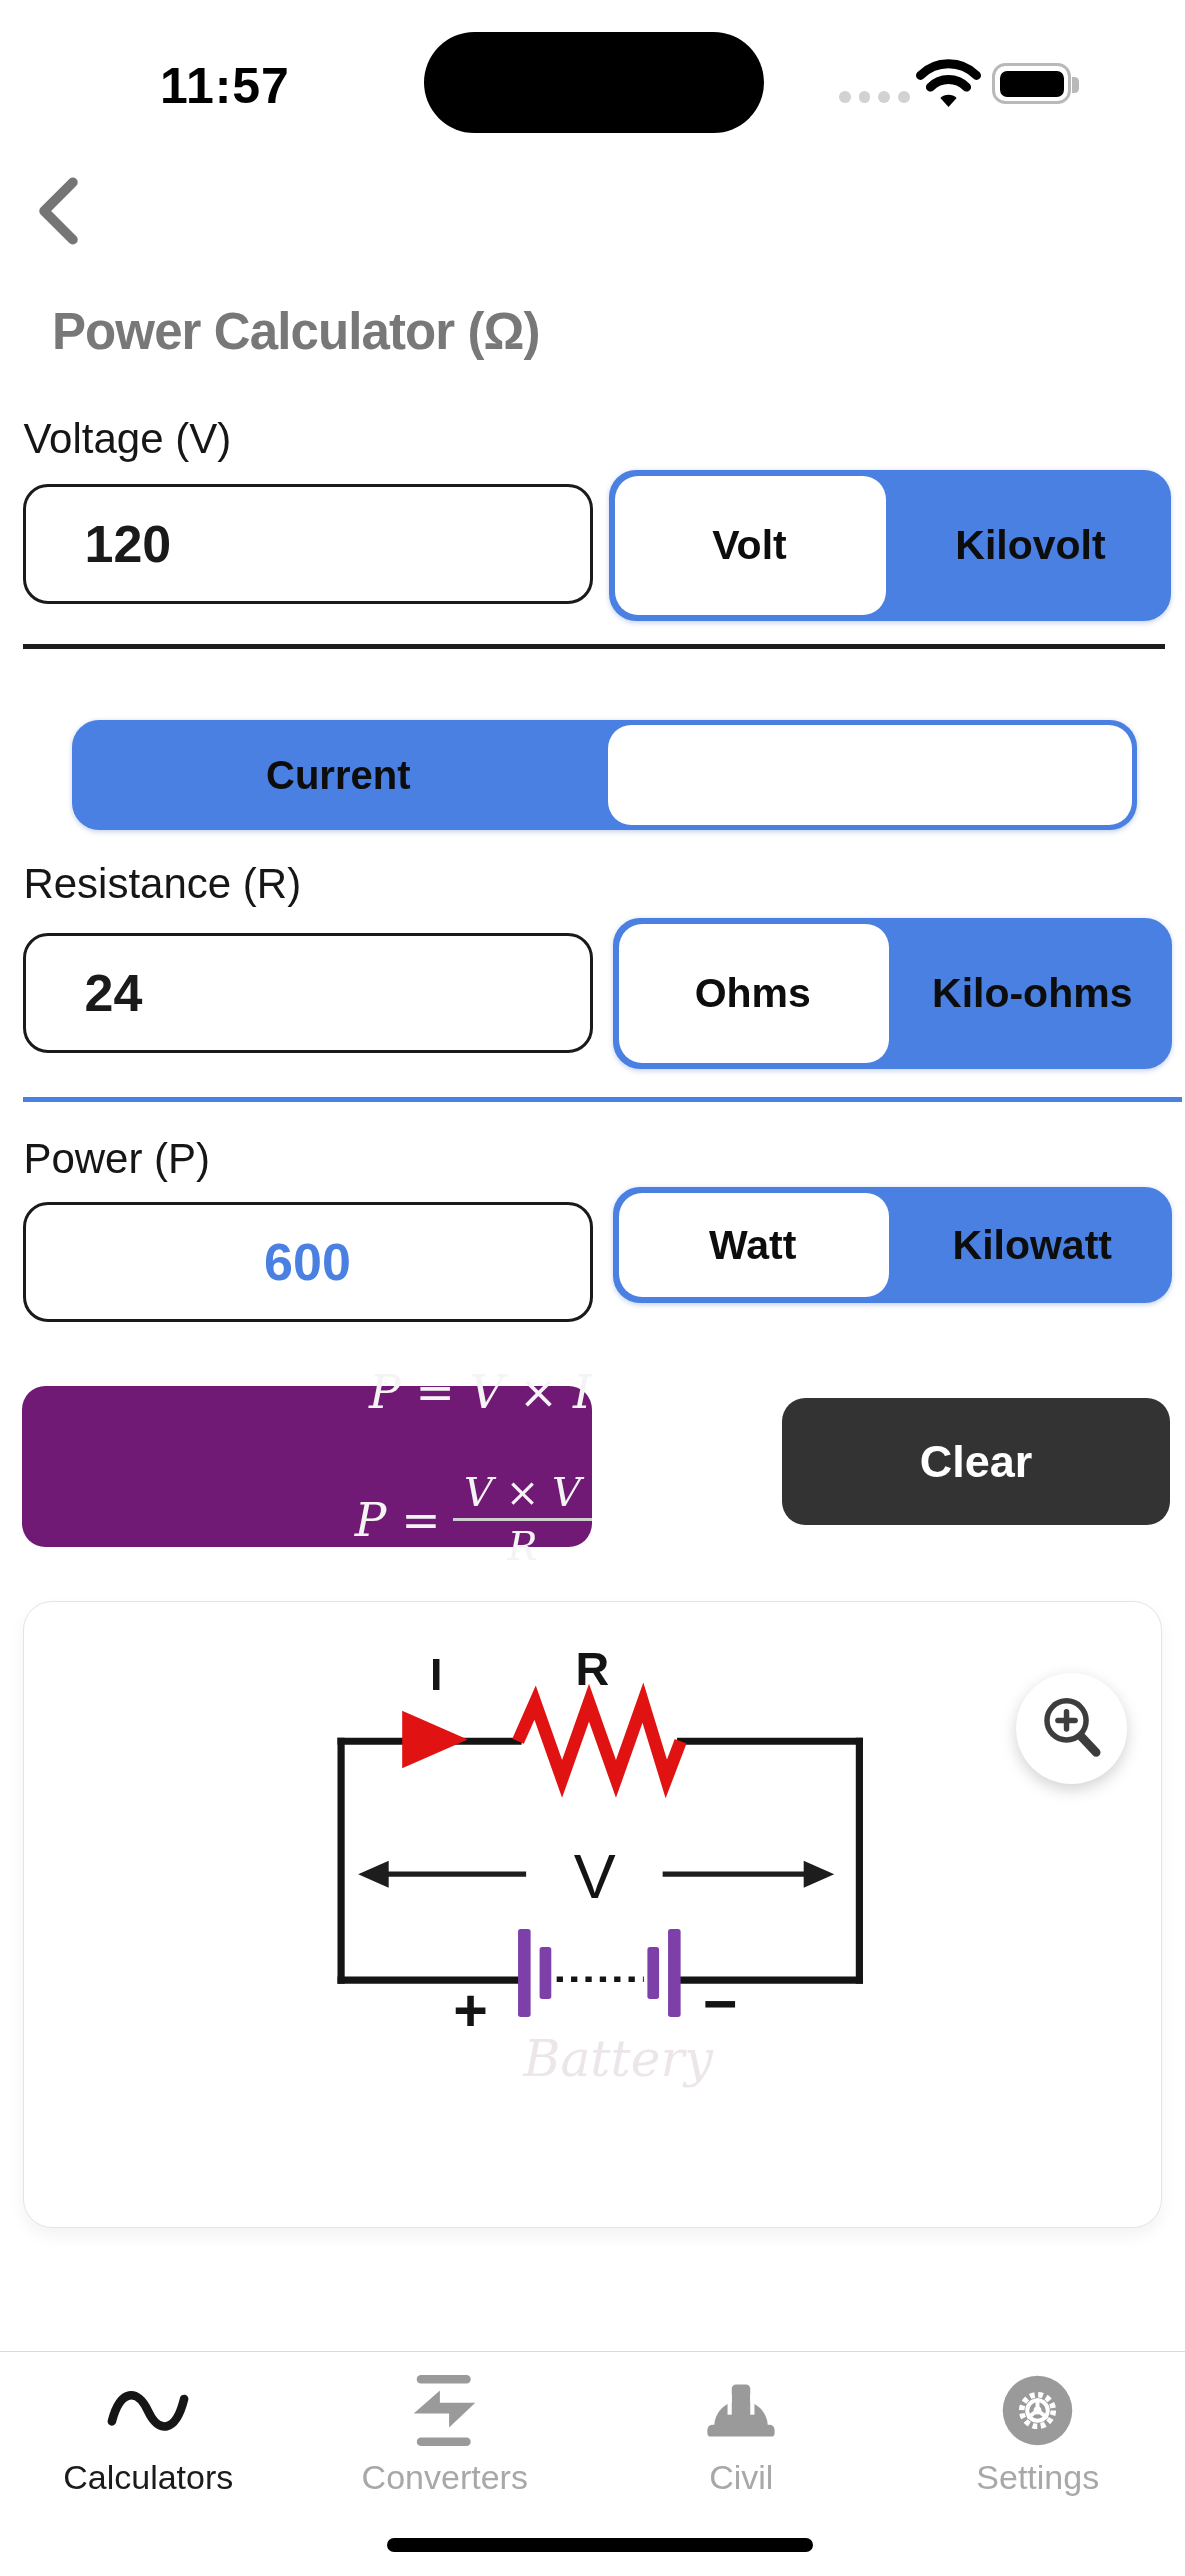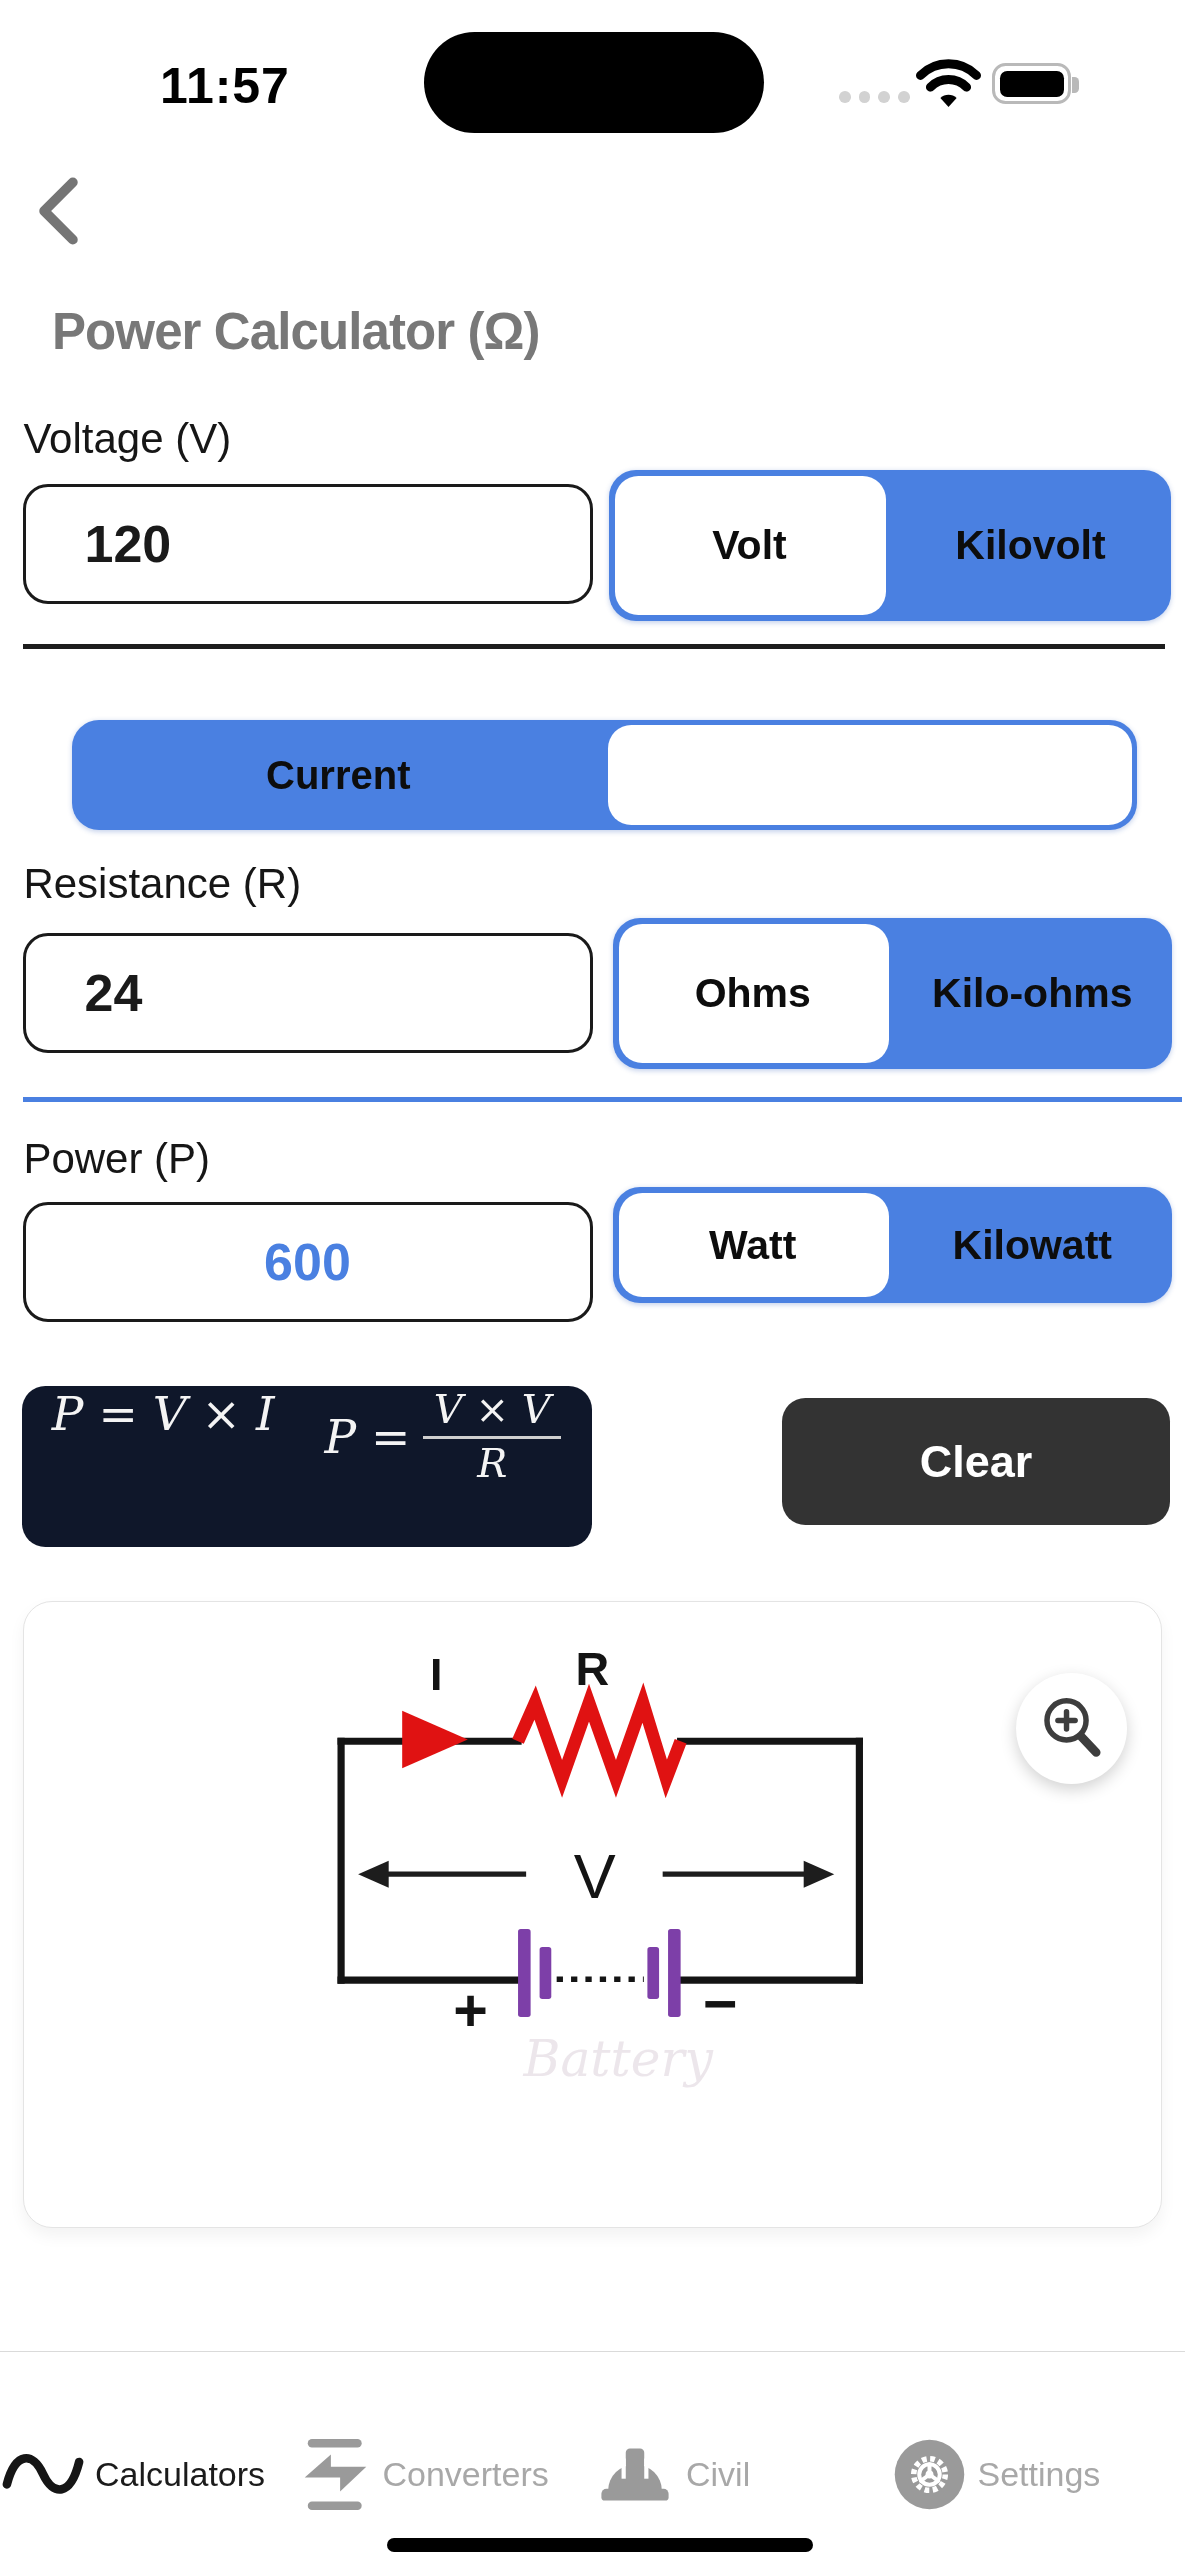--- a/index.html
+++ b/index.html
@@ -33,41 +33,41 @@
   .seg-white.left{left:6.3px;top:6.3px;bottom:6.3px;width:calc(50% - 10px);}
   .seg-white.right{right:5.4px;top:5.4px;bottom:5.4px;width:calc(50% - 9px);}
   .seg-label{position:absolute;top:0;height:100%;width:50%;display:flex;align-items:center;justify-content:center;
              font-size:41px;font-weight:700;color:#0d0d0d;cursor:pointer;}
   .seg-label.l{left:0;} .seg-label.r{right:0;}
 
   .divider-dark{left:22.5px;width:1142px;height:4.5px;background:#1d1d1d;}
   .divider-blue{left:22.5px;width:1159px;height:5.4px;background:#4A80E1;}
 
   
-  .formula-box{left:21.6px;top:1386px;width:570px;height:161px;background:#0f172a;border-radius:23.4px;
-               display:flex;align-items:flex-start;justify-content:center;gap:50px;
-               color:#f4f4f4;font-family:"DejaVu Serif",serif;font-style:italic;}
+  .formula-box{left:21.6px;top:1386px;width:570px;height:161px;background:#701a75;border-radius:23.4px;
+               display:flex;align-items:flex-end;justify-content:center;gap:50px;
+               color:#f4f4f4;font-family:"DejaVu Serif",serif;font-style:italic;flex-direction:column;}
   .f1{font-size:47px;}
   .f2{display:flex;align-items:center;gap:12.6px;font-size:47px;}
   .frac{display:inline-flex;flex-direction:column;align-items:center;font-size:40px;line-height:1.15;}
   .frac .num{padding:0 10.8px 3.6px;border-bottom:3.6px solid #cfcfcf;}
   .frac .den{padding-top:1.8px;}
   .clear-btn{left:782px;top:1398px;width:388px;height:127px;background:#333333;border-radius:23.4px;
              display:flex;align-items:center;justify-content:center;color:#fff;font-size:45px;font-weight:700;cursor:pointer;}
 
   
   .card{left:23.4px;top:1601px;width:1139px;height:627px;background:#fff;border:1.8px solid #e4e4e4;
         border-radius:29px;box-sizing:border-box;box-shadow:0 7.2px 16px rgba(0,0,0,.05);}
   .zoom-btn{position:absolute;left:992px;top:71px;width:111px;height:111px;border-radius:50%;background:#fff;
             box-shadow:0 5.4px 16px rgba(0,0,0,.18);display:flex;align-items:center;justify-content:center;cursor:pointer;}
 
   
   .tabbar{left:0;top:2351px;width:1186px;height:225px;background:#fff;border-top:1.8px solid #dadada;
           display:flex;box-sizing:border-box;}
-  .tab{flex:1;display:flex;flex-direction:row;align-items:center;padding-top:20px;gap:9px;cursor:pointer;}
+  .tab{flex:1;display:flex;flex-direction:column;align-items:center;padding-top:20px;gap:9px;cursor:pointer;}
   .tab .icon-slot{height:77px;display:flex;align-items:center;justify-content:center;}
   .tab .tab-label{font-size:34px;color:#a8a8a8;}
   .tab.active .tab-label{color:#1b1b1b;font-weight:400;}
   .home-bar{left:387px;top:2538px;width:426px;height:14.4px;background:#000;border-radius:8px;}
 </style>
 </head>
 <body>
 
 <div class="abs time">11:57</div>
 <div class="abs island"></div>

